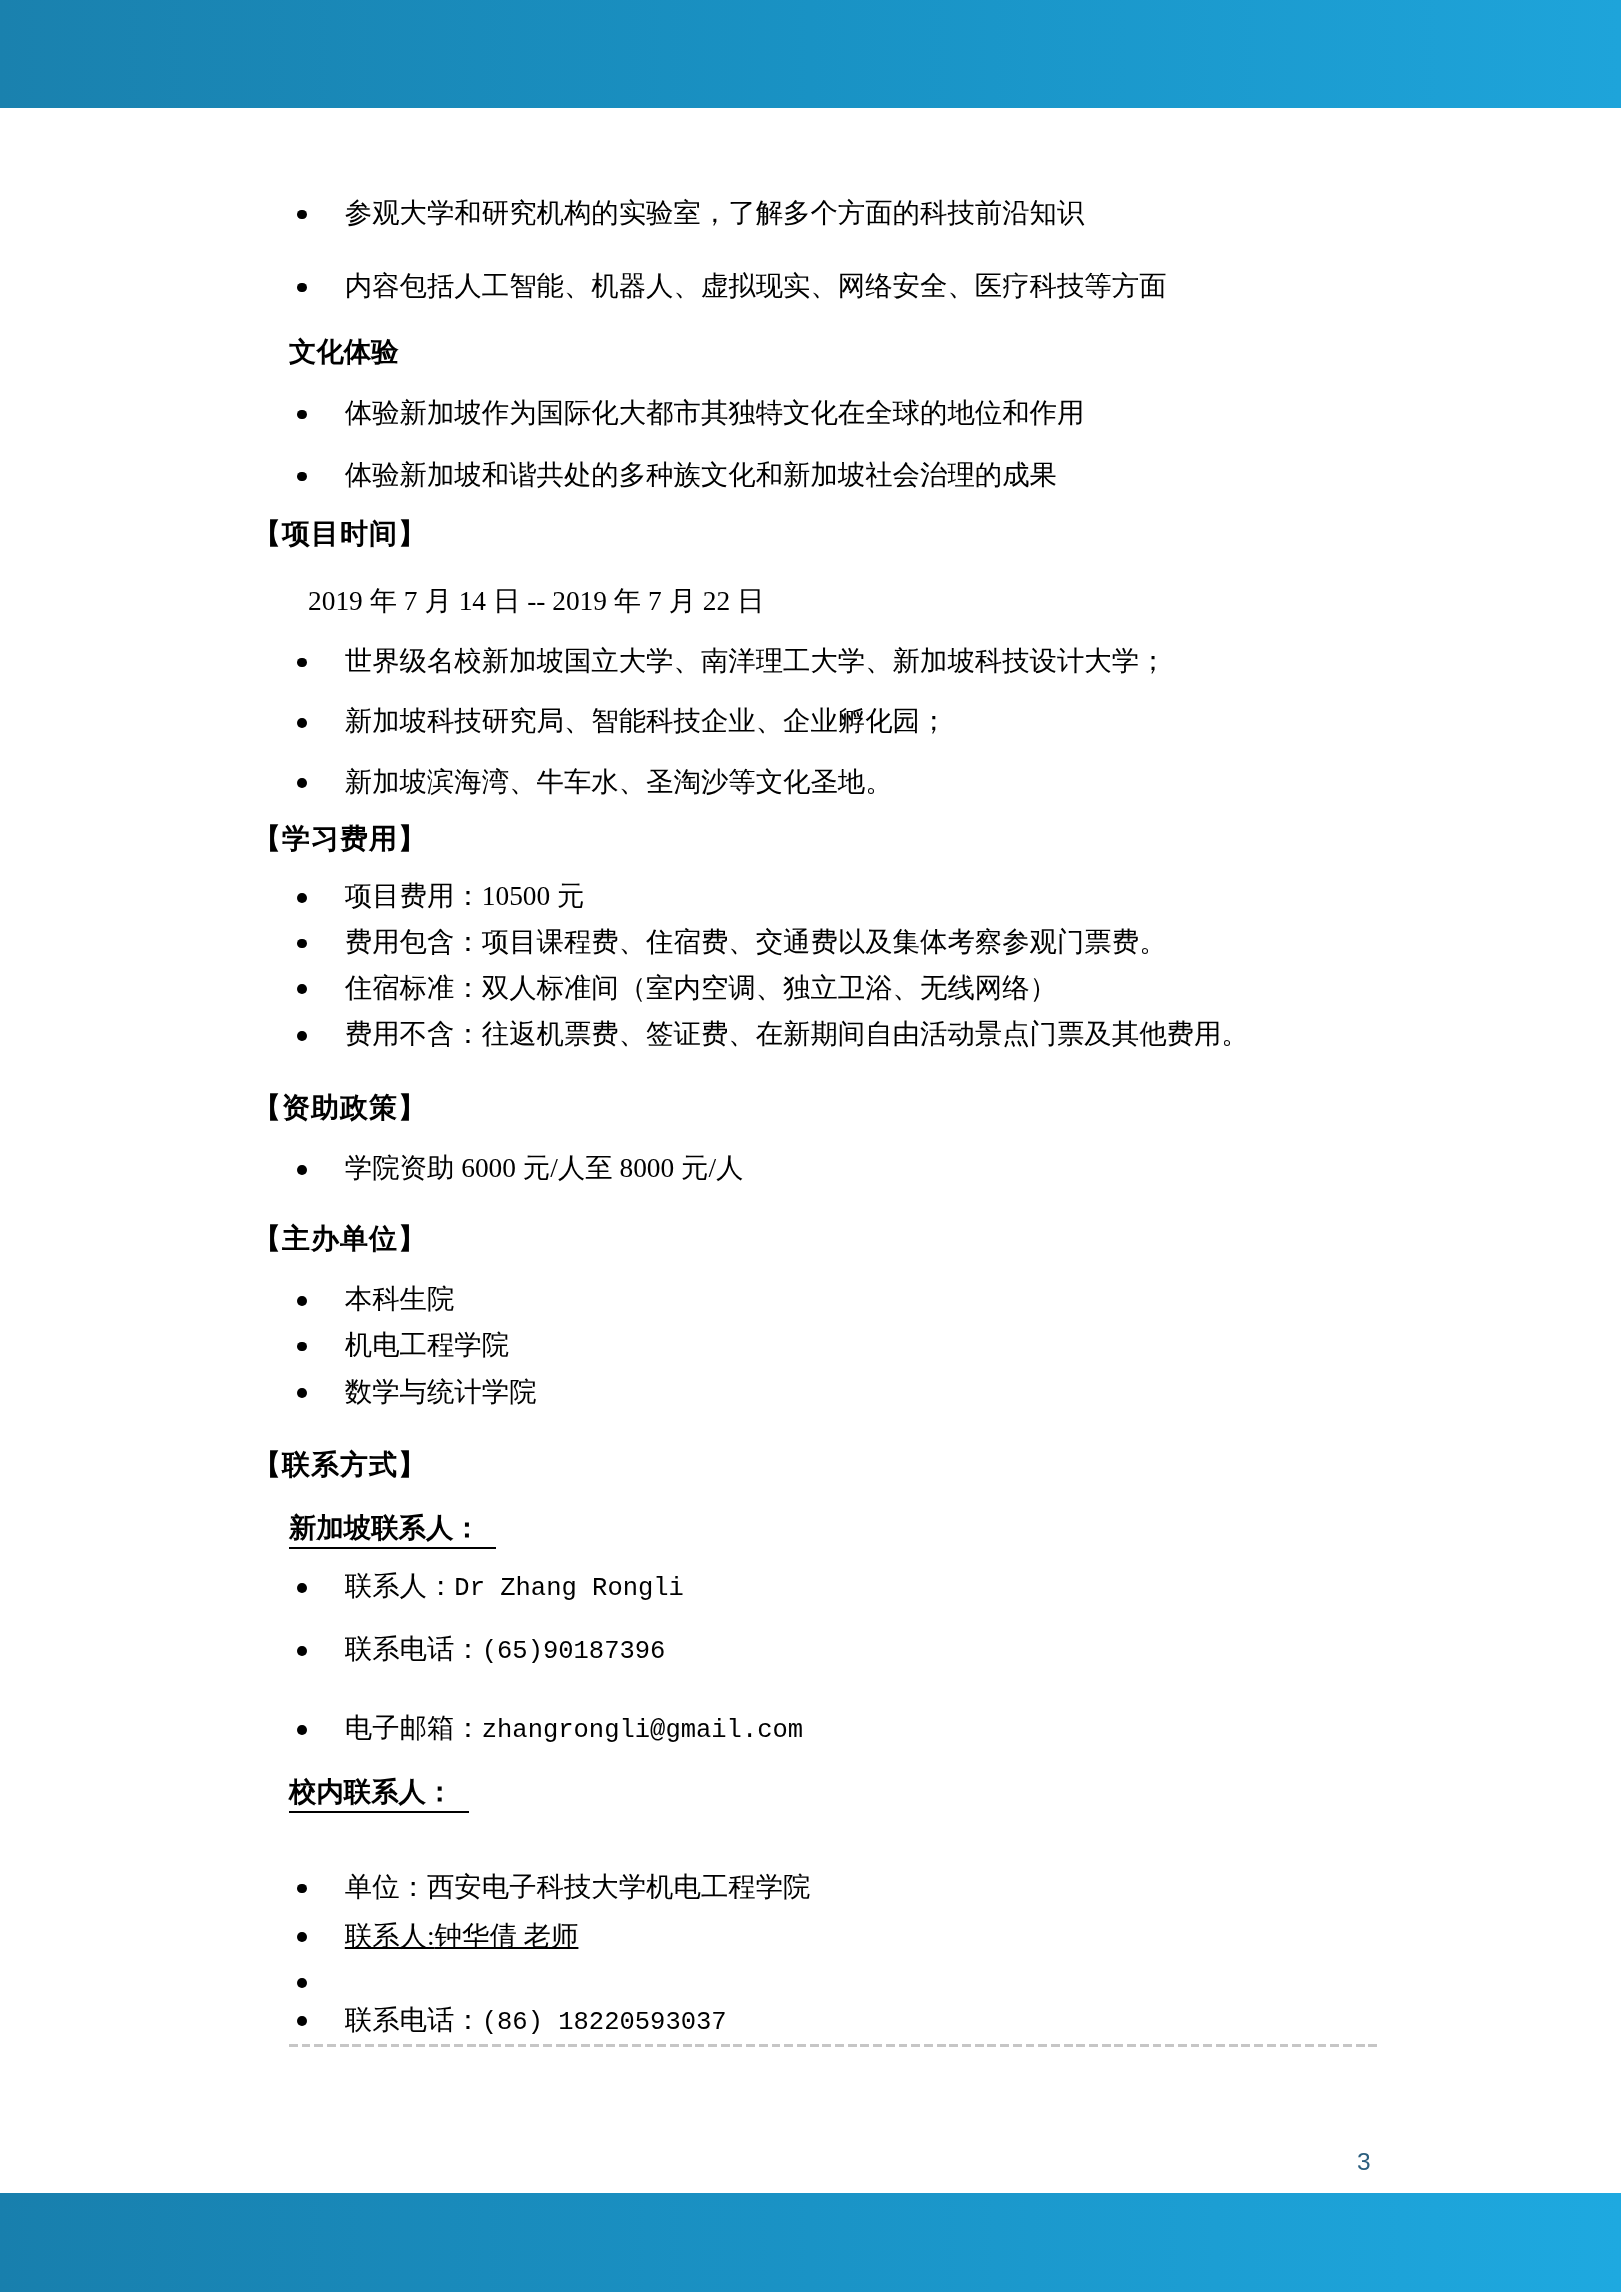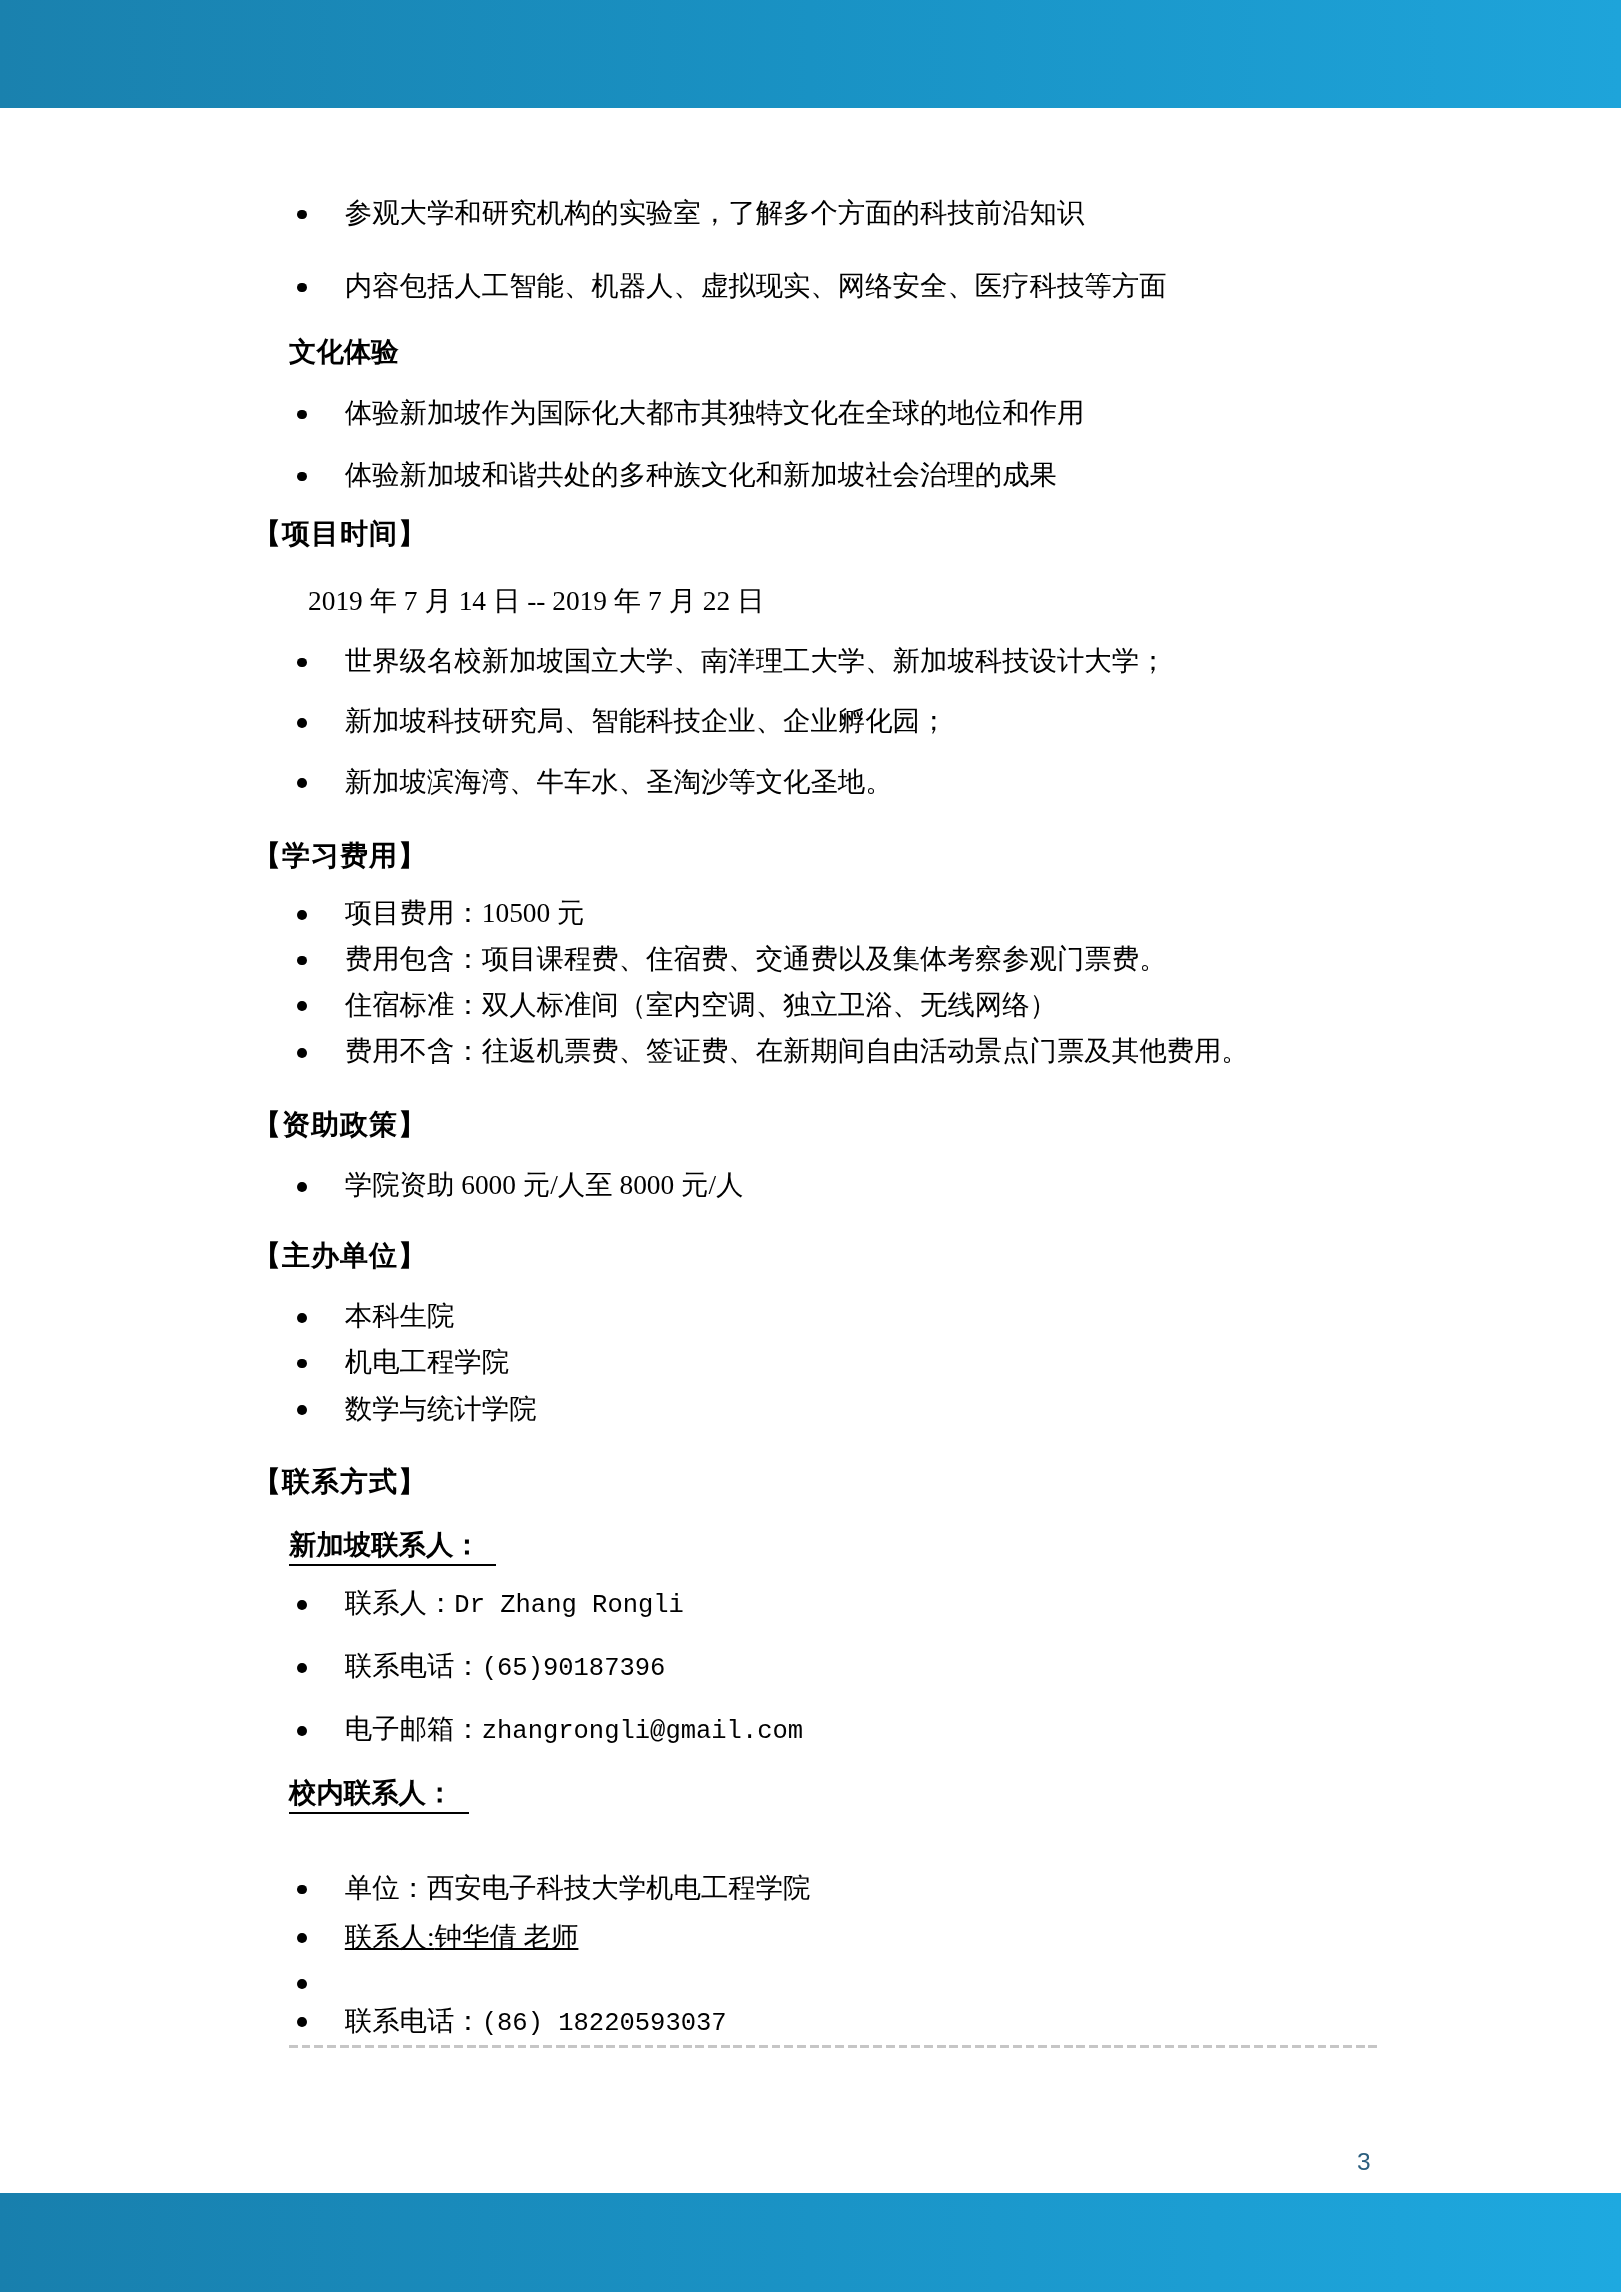--- a/index.html
+++ b/index.html
@@ -66,21 +66,21 @@
     </div>
     <div class="line bullet" style="margin-top:27.4px;">
       <span class="dot"></span>
       <span class="txt">新加坡科技研究局、智能科技企业、企业孵化园；</span>
     </div>
     <div class="line bullet" style="margin-top:27.4px;">
       <span class="dot"></span>
       <span class="txt">新加坡滨海湾、牛车水、圣淘沙等文化圣地。</span>
     </div>
 
-    <div class="line heading" style="margin-top:40px;">【学习费用】</div>
+    <div class="line heading" style="margin-top:23px;">【学习费用】</div>
     <div class="line bullet" style="margin-top:25.5px;">
       <span class="dot"></span>
       <span class="txt">项目费用：10500 元</span>
     </div>
     <div class="line bullet" style="margin-top:12.7px;">
       <span class="dot"></span>
       <span class="txt">费用包含：项目课程费、住宿费、交通费以及集体考察参观门票费。</span>
     </div>
     <div class="line bullet" style="margin-top:12.7px;">
       <span class="dot"></span>
@@ -117,21 +117,21 @@
       <span class="u">新加坡联系人：</span>
     </div>
     <div class="line bullet" style="margin-top:21.6px;">
       <span class="dot"></span>
       <span class="txt"><span>联系人：</span><span class="mono">Dr Zhang Rongli</span></span>
     </div>
     <div class="line bullet" style="margin-top:28px;">
       <span class="dot"></span>
       <span class="txt"><span>联系电话：</span><span class="mono">(65)90187396</span></span>
     </div>
-    <div class="line bullet" style="margin-top:28px;">
+    <div class="line bullet" style="margin-top:44px;">
       <span class="dot"></span>
       <span class="txt"><span>电子邮箱：</span><span class="mono">zhangrongli@gmail.com</span></span>
     </div>
 
     <div class="line subheading" style="margin-top:28px;">
       <span class="u">校内联系人：</span>
     </div>
     <div class="line bullet" style="margin-top:58px;">
       <span class="dot"></span>
       <span class="txt"><span>单位：</span><span>西安电子科技大学机电工程学院</span></span>

